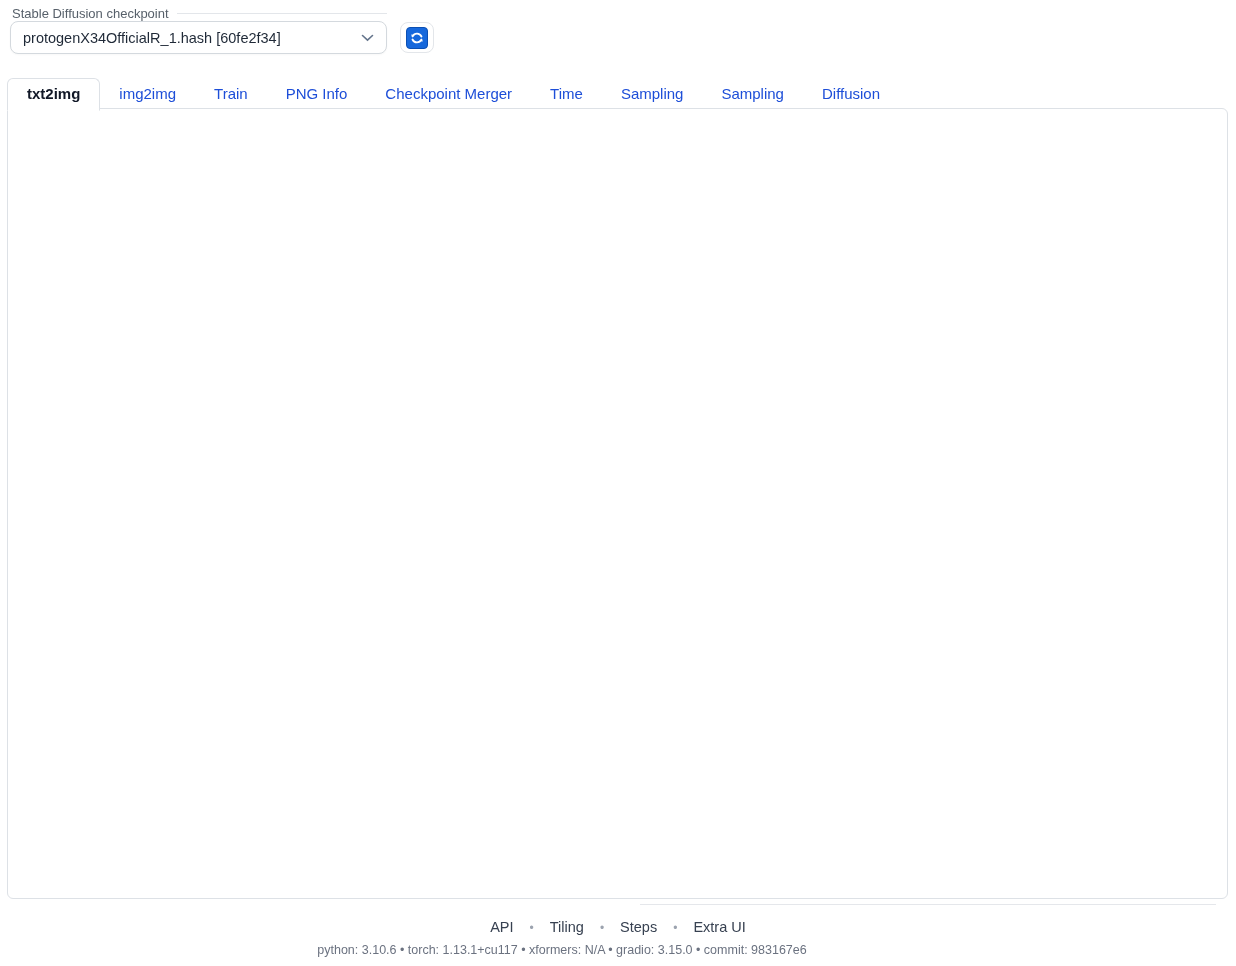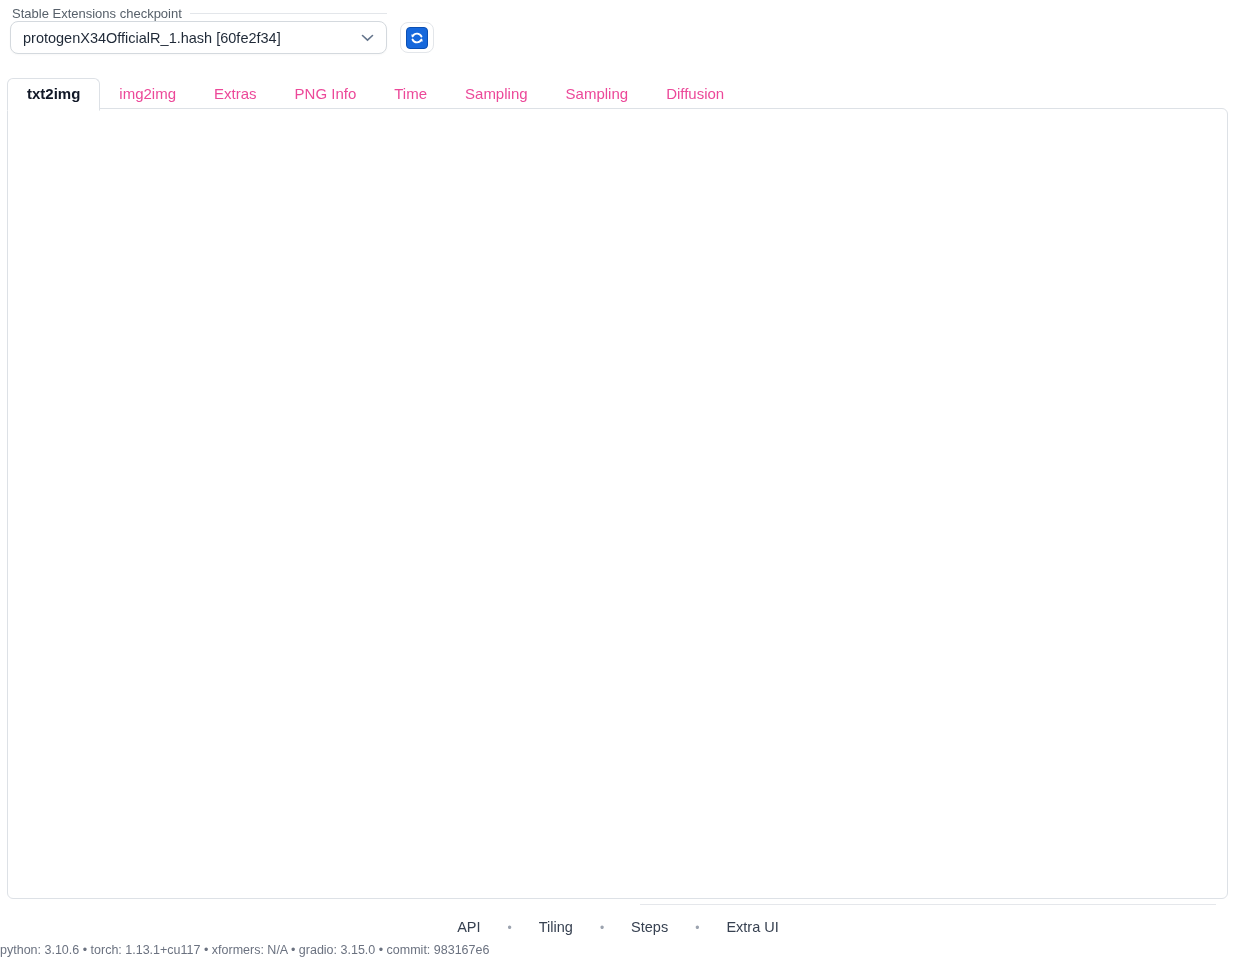--- a/index.html
+++ b/index.html
@@ -15,21 +15,21 @@
     box-shadow:0 1px 2px rgba(0,0,0,.03); cursor:pointer; }
   .ckpt-select { left:10px; top:21px; width:377px; height:33px; }
   .icon-btn { background:#f4f5f7; border:1px solid #e3e6ea; border-radius:8px; display:flex;
     align-items:center; justify-content:center; cursor:pointer; }
   .refresh-btn { left:400px; top:22px; width:34px; height:31px; background:#fff; }
   .refresh-inner { width:22px; height:22px; background:#1668dc; border:1.5px solid #0b4fb3; border-radius:4px;
     display:flex; align-items:center; justify-content:center; }
 
   
   .tabbar { left:7px; top:78px; display:flex; align-items:flex-end; z-index:3; }
-  .tab { font-size:15px; color:#ec4899; padding:6px 19px 8px; cursor:pointer; }
+  .tab { font-size:15px; color:#1d4ed8; padding:6px 19px 8px; cursor:pointer; }
   .tab.active { color:#111827; font-weight:700; background:#fff; border:1px solid #dde1e6;
     border-bottom:1px solid #fff; border-radius:6px 6px 0 0; margin-bottom:-1px; }
 
   .main-box { left:7px; top:108px; width:1221px; height:791px; background:#fff;
     border:1px solid #dde1e6; border-radius:0 6px 6px 6px; z-index:1; }
 
   
   textarea { font-family:"Liberation Sans", sans-serif; font-size:14px; color:#1f2937;
     border:1px solid #dde1e6; border-radius:8px; padding:9px 12px; resize:none; outline:none;
     box-shadow:0 1px 2px rgba(0,0,0,.03); }
@@ -99,33 +99,33 @@
   .out-actions { left:634px; top:686px; width:578px; display:flex; gap:14px; }
   .out-btn { flex:1; height:66px; background:linear-gradient(180deg,#fafbfc 0%,#eef0f3 100%);
     border:1px solid #e0e3e8; border-radius:8px; display:flex; align-items:center; justify-content:center;
     text-align:center; font-size:15px; font-weight:700; color:#3b4453; cursor:pointer; line-height:1.35; padding:0 6px; }
 
   .out-info { left:640px; top:785px; width:576px; font-size:14.5px; color:#1f2937; line-height:1.5; }
   .out-info .small-line { margin-top:7px; font-size:12px; color:#3d4754; display:flex; gap:14px; }
   .out-info .divider { margin-top:7px; border-top:1px solid #e5e7eb; }
 
   
-  .footer-links { left:0; top:919px; width:1236px; display:flex; justify-content:center; gap:27px;
+  .footer-links { left:0; top:919px; width:1236px; display:flex; justify-content:center; gap:16px;
     font-size:14.5px; color:#374151; align-items:flex-end; }
   .footer-links .link { cursor:pointer; }
   .footer-links .bullet { color:#9ca3af; font-size:12px; }
-  .footer-versions { left:0; top:943px; width:1124px; text-align:left; font-size:12.5px; color:#6b7280; }
+  .footer-versions { left:0; top:943px; width:1124px; text-align:center; font-size:12.5px; color:#6b7280; }
 
   svg { display:block; }
 </style>
 </head>
 <body>
 
 <div class="abs ckpt-label">
-  <span>Stable Extensions checkpoint</span>
+  <span>Stable Diffusion checkpoint</span>
   <span class="legend-line"></span>
 </div>
 <div class="abs select ckpt-select">
   <span>protogenX34OfficialR_1.hash [60fe2f34]</span>
   <span>
     <svg width="13" height="8" viewBox="0 0 13 8">
         <polyline points="1.5,1.5 6.5,6.2 11.5,1.5" fill="none" stroke="#64748b" stroke-width="1.6" stroke-linecap="round"></polyline>
       </svg>
   </span>
 </div>
@@ -135,22 +135,23 @@
         <path d="M11.5 5.5 A5 5 0 0 0 2.6 5.2 M2.5 8.5 A5 5 0 0 0 11.4 8.8" fill="none" stroke="#ffffff" stroke-width="1.8" stroke-linecap="round"></path>
         <polygon points="1.2,3.4 4.6,4 2.2,6.6" fill="#ffffff"></polygon>
         <polygon points="12.8,10.6 9.4,10 11.8,7.4" fill="#ffffff"></polygon>
       </svg>
   </span>
 </div>
 
 <div class="abs tabbar">
   <span class="tab active">txt2img</span>
   <span class="tab">img2img</span>
-  <span class="tab">Extras</span>
+  <span class="tab">Train</span>
   <span class="tab">PNG Info</span>
+  <span class="tab">Checkpoint Merger</span>
   <span class="tab">Time</span>
   <span class="tab">Sampling</span>
   <span class="tab">Sampling</span>
   <span class="tab">Diffusion</span>
 </div>
 
 <div class="abs main-box"></div>
 
 <textarea class="abs prompt-ta" spellcheck="false" style="">green sapling rowing out of ground, mud, dirt, grass, high quality, photorealistic, sharp focus, depth of field</textarea>
 <span class="abs resize-corner" style="left:808px; top:174px;"></span>

